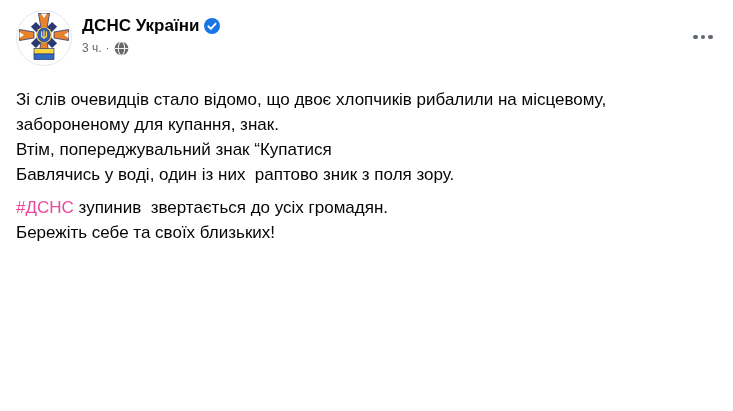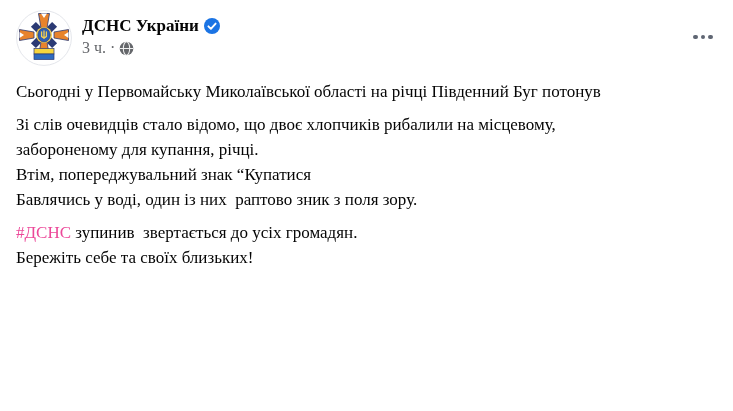--- a/index.html
+++ b/index.html
@@ -1,30 +1,30 @@
 <!DOCTYPE html>
 <html><head>
 <meta charset="utf-8">
 <style>
   html,body{margin:0;padding:0;background:#fff;}
   .post{
     width:733px;height:298px;background:#fff;overflow:hidden;
-    font-family:Liberation Serif, serif;
+    font-family:Liberation Sans, sans-serif;
     color:#050505;position:relative;box-sizing:border-box;
   }
   
   .header{display:flex;align-items:flex-start;padding:10px 16px 0 16px;}
   .avatar{width:56px;height:56px;border-radius:50%;flex:0 0 56px;cursor:pointer;}
   .avatar svg{display:block;}
   .header-text{margin-left:10px;padding-top:5px;flex:1;min-width:0;}
   .name-row{display:flex;align-items:center;gap:5px;}
   .page-name{font-size:17px;font-weight:700;line-height:21px;color:#050505;cursor:pointer;}
   .verified{width:16px;height:16px;flex:0 0 16px;}
   .meta-row{display:flex;align-items:center;gap:4px;margin-top:4px;
-    font-size:16px;line-height:16px;color:#65676B;}
+    font-size:12px;line-height:16px;color:#65676B;}
   .timestamp{cursor:pointer;}
   .dot-sep{color:#65676B;}
   .globe{width:15px;height:15px;}
   .more-btn{
     position:absolute;top:21px;right:14px;width:32px;height:32px;border:none;background:transparent;
     border-radius:50%;display:flex;align-items:center;justify-content:center;gap:3px;cursor:pointer;padding:0;
   }
   .more-btn i{display:block;width:4.5px;height:4.5px;border-radius:50%;background:#5f6673;}
   
   .body{padding:13px 16px 0 16px;font-size:17px;line-height:25px;color:#050505;}
@@ -103,26 +103,25 @@
         <i></i>
           <i></i>
           <i></i>
       </span>
     </button>
   </div>
 
   <div class="body">
 
     <div class="para">
-      <div class="line">Сьогодні у Первомайську Миколаївської області на річці Південний Буг потонув</div>
     </div>
 
     <div class="para">
       <div class="line">Зі слів очевидців стало відомо, що двоє хлопчиків рибалили на місцевому,</div>
-      <div class="line">забороненому для купання, річці.</div>
+      <div class="line">забороненому для купання, знак.</div>
       <div class="line">Втім, попереджувальний знак “Купатися</div>
       <div class="line">Бавлячись у воді, один із них  раптово зник з поля зору.</div>
     </div>
 
 
     <div class="para">
       <div class="line"><a class="hashtag">#ДСНС</a><span> зупинив  звертається до усіх громадян.</span></div>
       <div class="line">Бережіть себе та своїх близьких!</div>
     </div>
 

